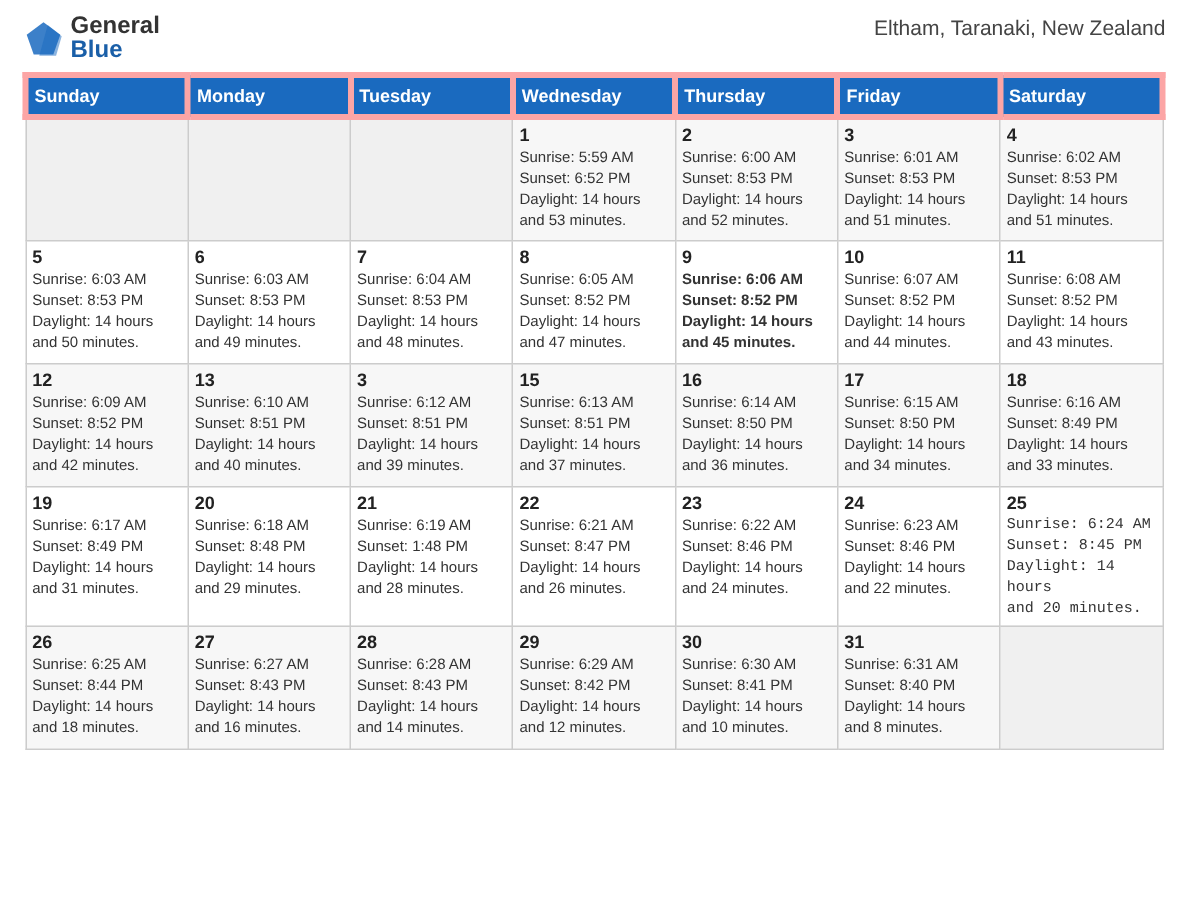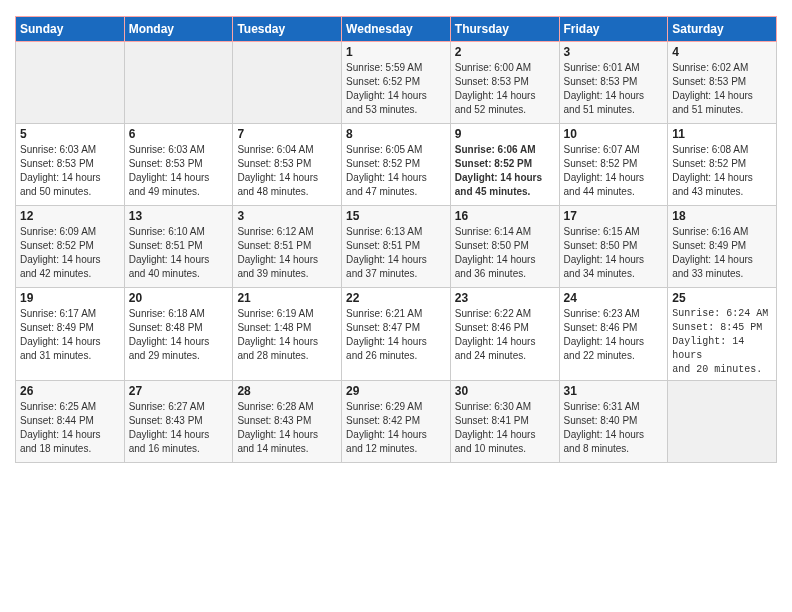--- a/index.html
+++ b/index.html
@@ -64,21 +64,21 @@
       border-collapse: collapse;
       table-layout: fixed;
     }
     thead tr th {
       background-color: #1a6abf;
       color: #fff;
       font-size: 12px;
       font-weight: bold;
       padding: 5px 4px;
       text-align: left;
-      border: 1px solid #fca5a5;
+      border: 4px solid #fca5a5;
     }
     tbody tr td {
       border: 1px solid #ccc;
       vertical-align: top;
       padding: 3px 4px;
       font-size: 10.2px;
       color: #222;
       height: 82px;
       background: #fff;
     }
@@ -101,21 +101,32 @@
     }
     .empty {
       background: #f0f0f0 !important;
     }
   </style>
 </head>
 <body>
 
 <div class="page">
   <div class="header">
+    <div class="logo">
+      <svg class="logo-icon" viewBox="0 0 30 30">
+        <polygon points="15,3 27,12 22,26 8,26 3,12" fill="#1a6abf" opacity="0.85"></polygon>
+        <polygon points="18,5 28,13 24,27 12,27" fill="#1a6abf" opacity="0.5"></polygon>
+      </svg>
+      <div class="logo-text">
+        <span class="logo-general">General</span>
+        <span class="logo-blue">Blue</span>
+      </div>
+    </div>
     <div class="title-section">
+      <div class="location">Eltham, Taranaki, New Zealand</div>
     </div>
   </div>
 
   <table>
     <thead>
       <tr>
       <th>Sunday</th>
           <th>Monday</th>
           <th>Tuesday</th>
           <th>Wednesday</th>

